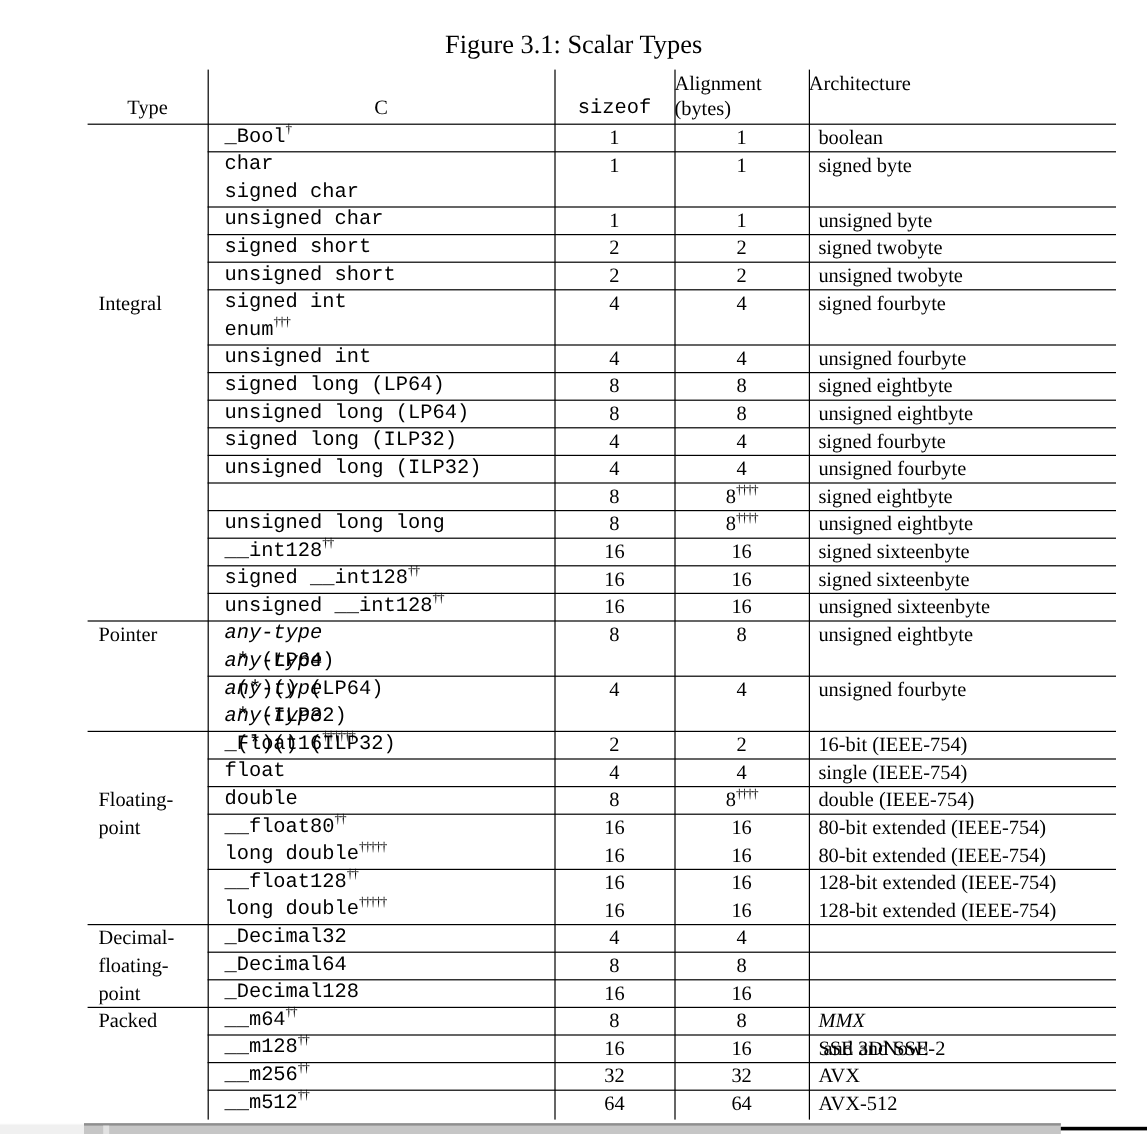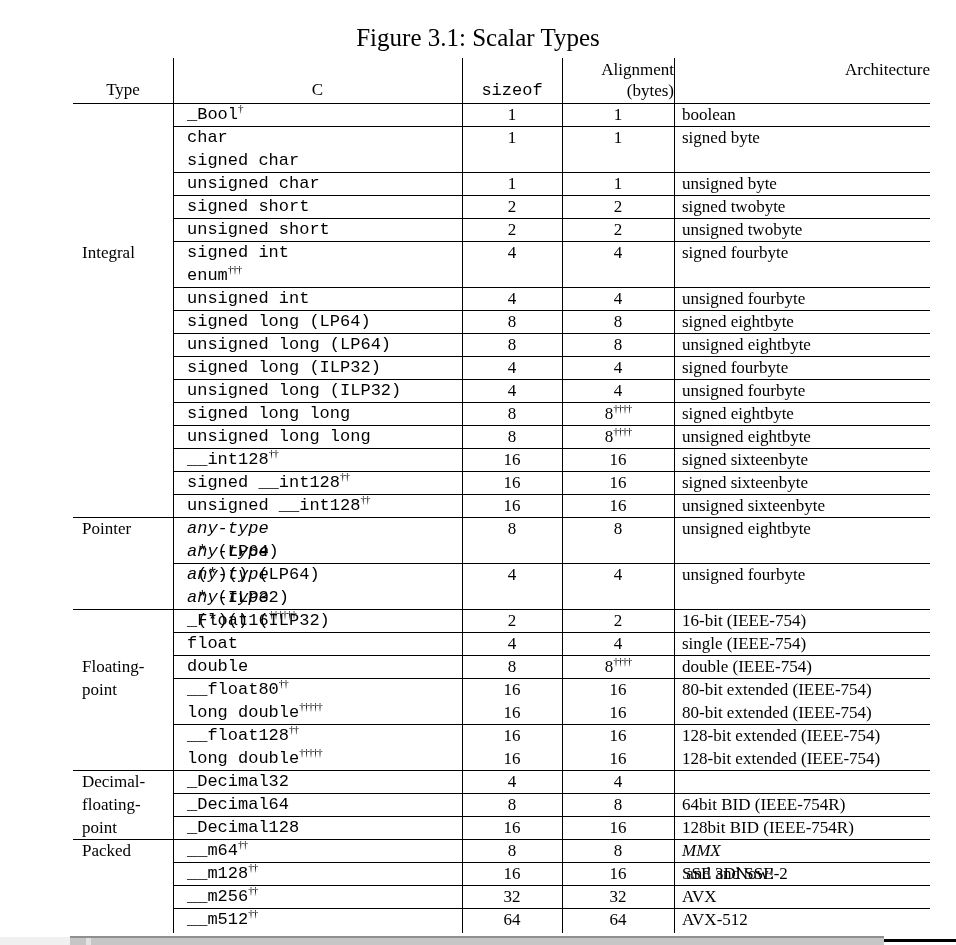--- a/index.html
+++ b/index.html
@@ -1,25 +1,25 @@
 <!DOCTYPE html>
 <html><head>
 <meta charset="utf-8">
 <style>
   html,body{margin:0;padding:0;background:#ffffff;}
   body{width:956px;height:945px;overflow:hidden;position:relative;
        font-family:"Liberation Serif",serif;color:#000;}
   #title{position:absolute;top:24px;left:0;width:956px;text-align:center;
-         font-size:25px;}
+         font-size:22px;}
   #table{position:absolute;left:73px;top:58px;width:857px;height:875px;}
   .vline{position:absolute;top:0;width:1px;height:875px;background:#000;}
   
   #thead{position:absolute;top:0;left:0;width:857px;height:45px;}
   .h1{position:absolute;bottom:3px;text-align:center;font-size:17px;}
-  .h2{position:absolute;top:1px;text-align:right;font-size:17px;line-height:21px;}
+  .h2{position:absolute;top:1px;text-align:left;font-size:17px;line-height:21px;}
   .mono{font-family:"Liberation Mono",monospace;font-size:17px;}
   .ital{font-style:italic;}
   sup.dag{font-family:"Liberation Serif",serif;font-size:11px;line-height:0;
           vertical-align:7px;letter-spacing:-1px;}
   
   .row{position:absolute;left:0;width:857px;height:23px;line-height:23px;font-size:17px;}
   .sep-full{position:absolute;top:0;left:0;right:0;height:0;border-top:1px solid #000;}
   .sep-inner{position:absolute;top:0;left:100px;right:0;height:0;border-top:1px solid #000;}
   .cell{position:absolute;top:0;height:23px;white-space:pre;}
   .cell-type{left:9px;}
@@ -141,21 +141,20 @@
       </div>
       <div class="row" style="top: 321px;">
         <div class="sep-inner"></div>
         <div class="cell cell-c mono">unsigned long (ILP32)</div>
         <div class="cell cell-size">4</div>
         <div class="cell cell-align">4</div>
         <div class="cell cell-amd">unsigned fourbyte</div>
       </div>
       <div class="row" style="top: 344px;">
         <div class="sep-inner"></div>
-        <div class="cell cell-c mono">signed long long</div>
         <div class="cell cell-size">8</div>
         <div class="cell cell-align">8<sup class="dag">††††</sup></div>
         <div class="cell cell-amd">signed eightbyte</div>
       </div>
       <div class="row" style="top: 367px;">
         <div class="sep-inner"></div>
         <div class="cell cell-c mono">unsigned long long</div>
         <div class="cell cell-size">8</div>
         <div class="cell cell-align">8<sup class="dag">††††</sup></div>
         <div class="cell cell-amd">unsigned eightbyte</div>
@@ -257,29 +256,27 @@
         <div class="cell cell-c mono">_Decimal32</div>
         <div class="cell cell-size">4</div>
         <div class="cell cell-align">4</div>
       </div>
       <div class="row" style="top: 735px;">
         <div class="sep-inner"></div>
         <div class="cell cell-type">floating-</div>
         <div class="cell cell-c mono">_Decimal64</div>
         <div class="cell cell-size">8</div>
         <div class="cell cell-align">8</div>
-        <div class="cell cell-amd">64bit BID (IEEE-754R)</div>
       </div>
       <div class="row" style="top: 758px;">
         <div class="sep-inner"></div>
         <div class="cell cell-type">point</div>
         <div class="cell cell-c mono">_Decimal128</div>
         <div class="cell cell-size">16</div>
         <div class="cell cell-align">16</div>
-        <div class="cell cell-amd">128bit BID (IEEE-754R)</div>
       </div>
       <div class="row" style="top: 781px;">
         <div class="sep-full"></div>
         <div class="cell cell-type">Packed</div>
         <div class="cell cell-c mono">__m64<sup class="dag">††</sup></div>
         <div class="cell cell-size">8</div>
         <div class="cell cell-align">8</div>
         <div class="cell cell-amd"><div class="ital">MMX</div> and 3DNow!</div>
       </div>
       <div class="row" style="top: 804px; text-decoration: underline;">

